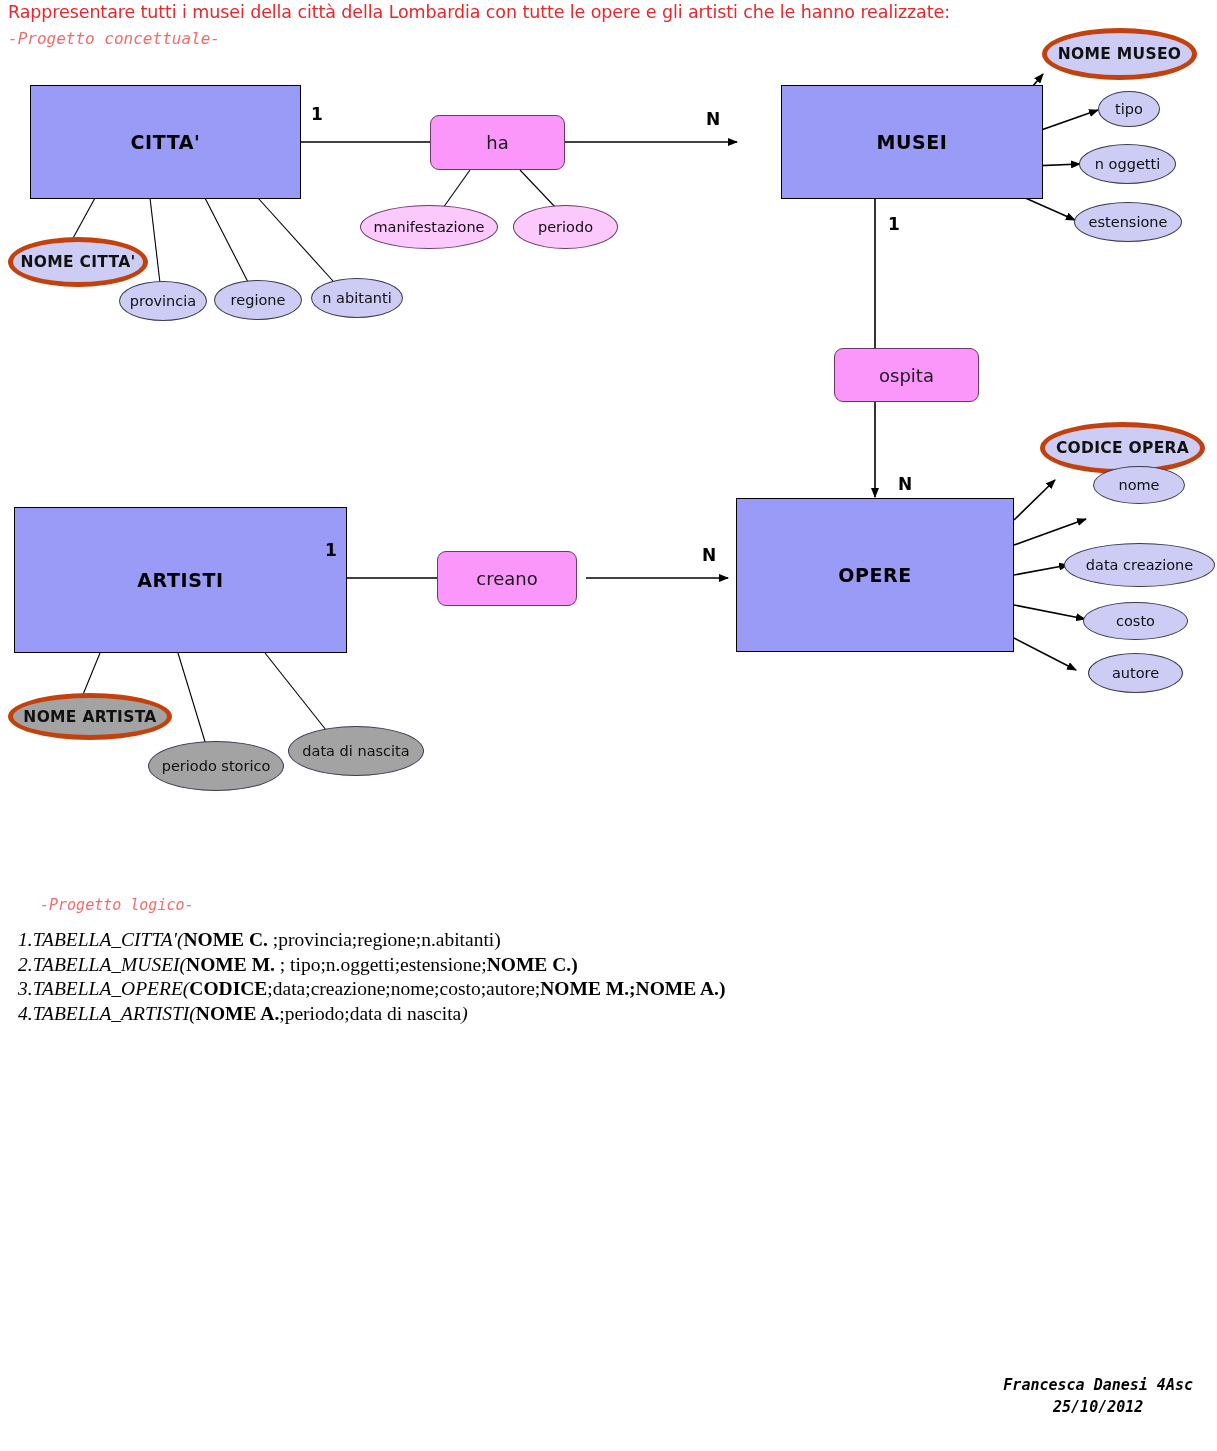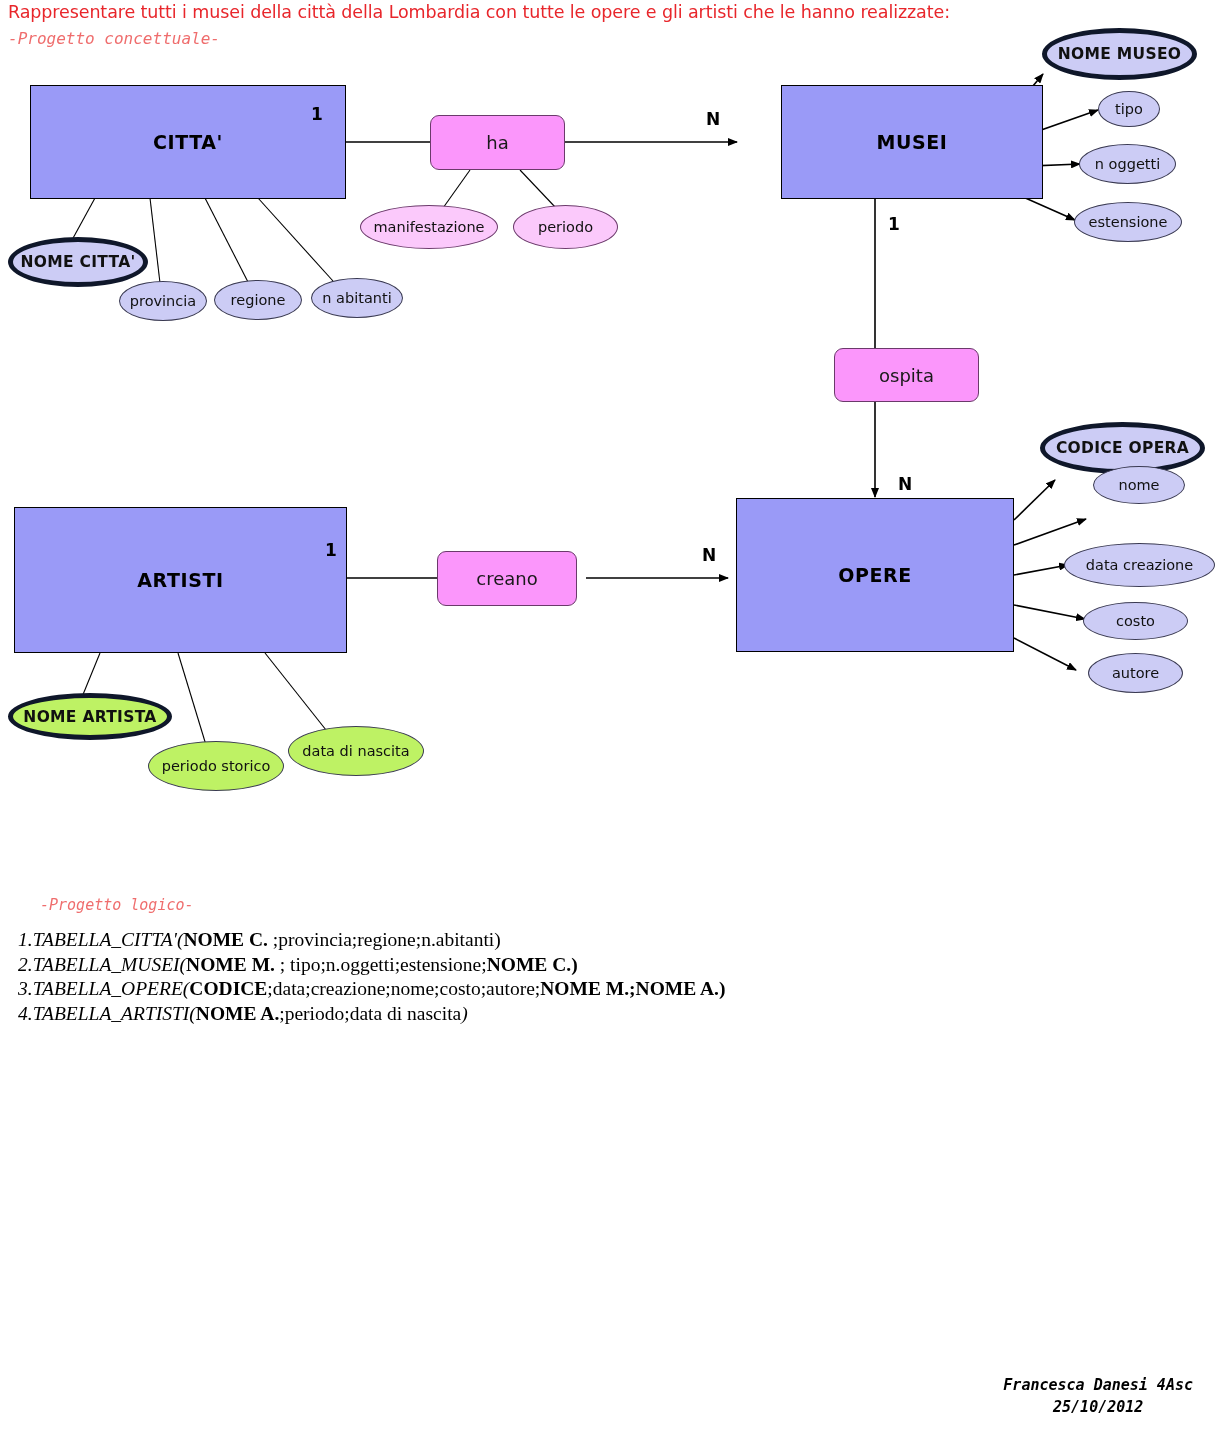--- a/index.html
+++ b/index.html
@@ -100,24 +100,24 @@
     display: flex;
     align-items: center;
     justify-content: center;
     font-size: 14.5px;
     color: #111111;
     border: 1.2px solid #3a3a52;
     background: #ccccf5;
     text-align: center;
     font-family: "DejaVu Sans", sans-serif;
   }
-  .attr.deep { background: #bef264; }
+  .attr.deep { background: #a3a3a3; }
   .attr.pinkish { background: #fbc9fb; border-color: #6b3a6b; }
   .attr.key {
-    border: 5px solid #0f172a;
+    border: 5px solid #c2410c;
     font-weight: bold;
     font-size: 15.5px;
     letter-spacing: 0.3px;
   }
 
   
   .card {
     position: absolute;
     font-weight: bold;
     font-size: 17px;
@@ -199,21 +199,21 @@
       <line x1="265" y1="653" x2="330" y2="735" stroke-width="1.1"></line>
 
       <line x1="1014" y1="520" x2="1055" y2="480" marker-end="url(#arrow)"></line>
       <line x1="1014" y1="545" x2="1086" y2="519" marker-end="url(#arrow)"></line>
       <line x1="1014" y1="575" x2="1068" y2="565" marker-end="url(#arrow)"></line>
       <line x1="1014" y1="605" x2="1085" y2="619" marker-end="url(#arrow)"></line>
       <line x1="1014" y1="638" x2="1076" y2="670" marker-end="url(#arrow)"></line>
     </g>
   </svg>
 
-  <div class="entity" style="left:30px; top:85px; width:316px; height:114px;">CITTA'</div>
+  <div class="entity" style="left:30px; top:85px; width:271px; height:114px;">CITTA'</div>
 
   <div class="entity" style="left:745px; top:85px; width:262px; height:114px;margin-left:36px;">MUSEI</div>
 
   <div class="entity" style="left:14px; top:507px; width:333px; height:146px;">ARTISTI</div>
 
   <div class="entity" style="left:736px; top:498px; width:278px; height:154px;">OPERE</div>
 
   <div class="relation" style="left:430px; top:115px; width:135px; height:55px;">ha</div>
 
   <div class="relation" style="left:802px; top:348px; width:145px; height:54px;margin-left:32px;">ospita</div>

